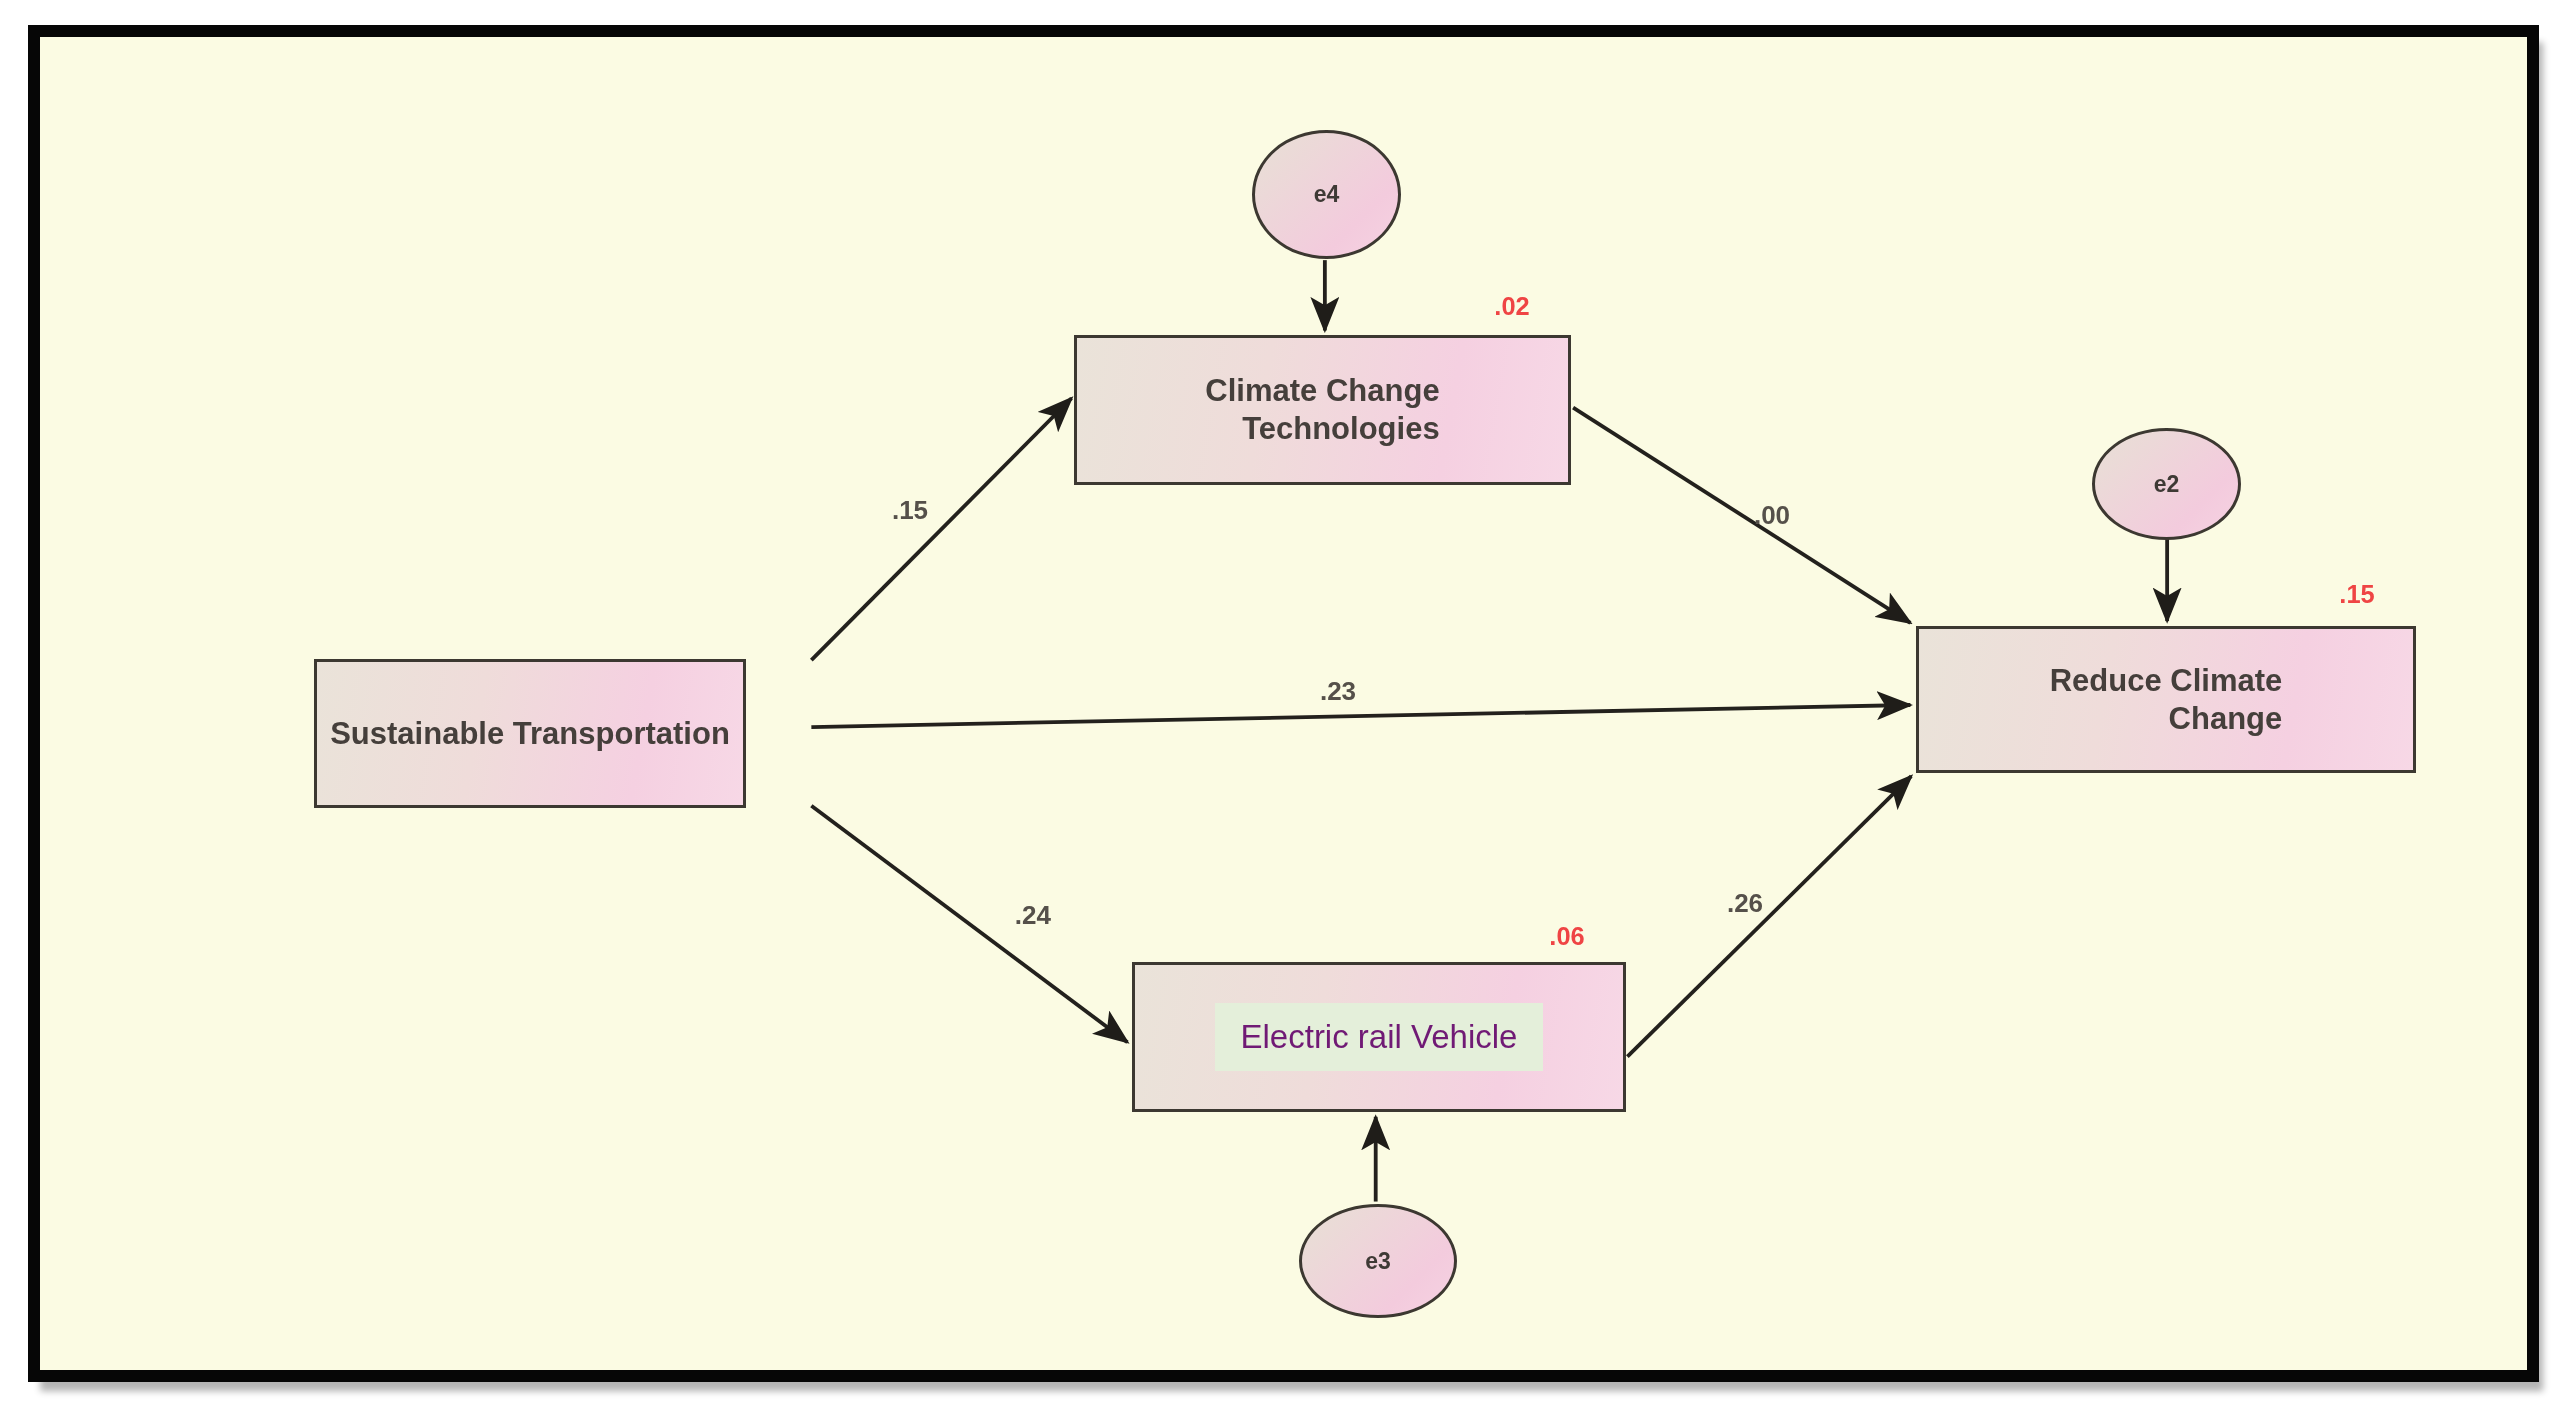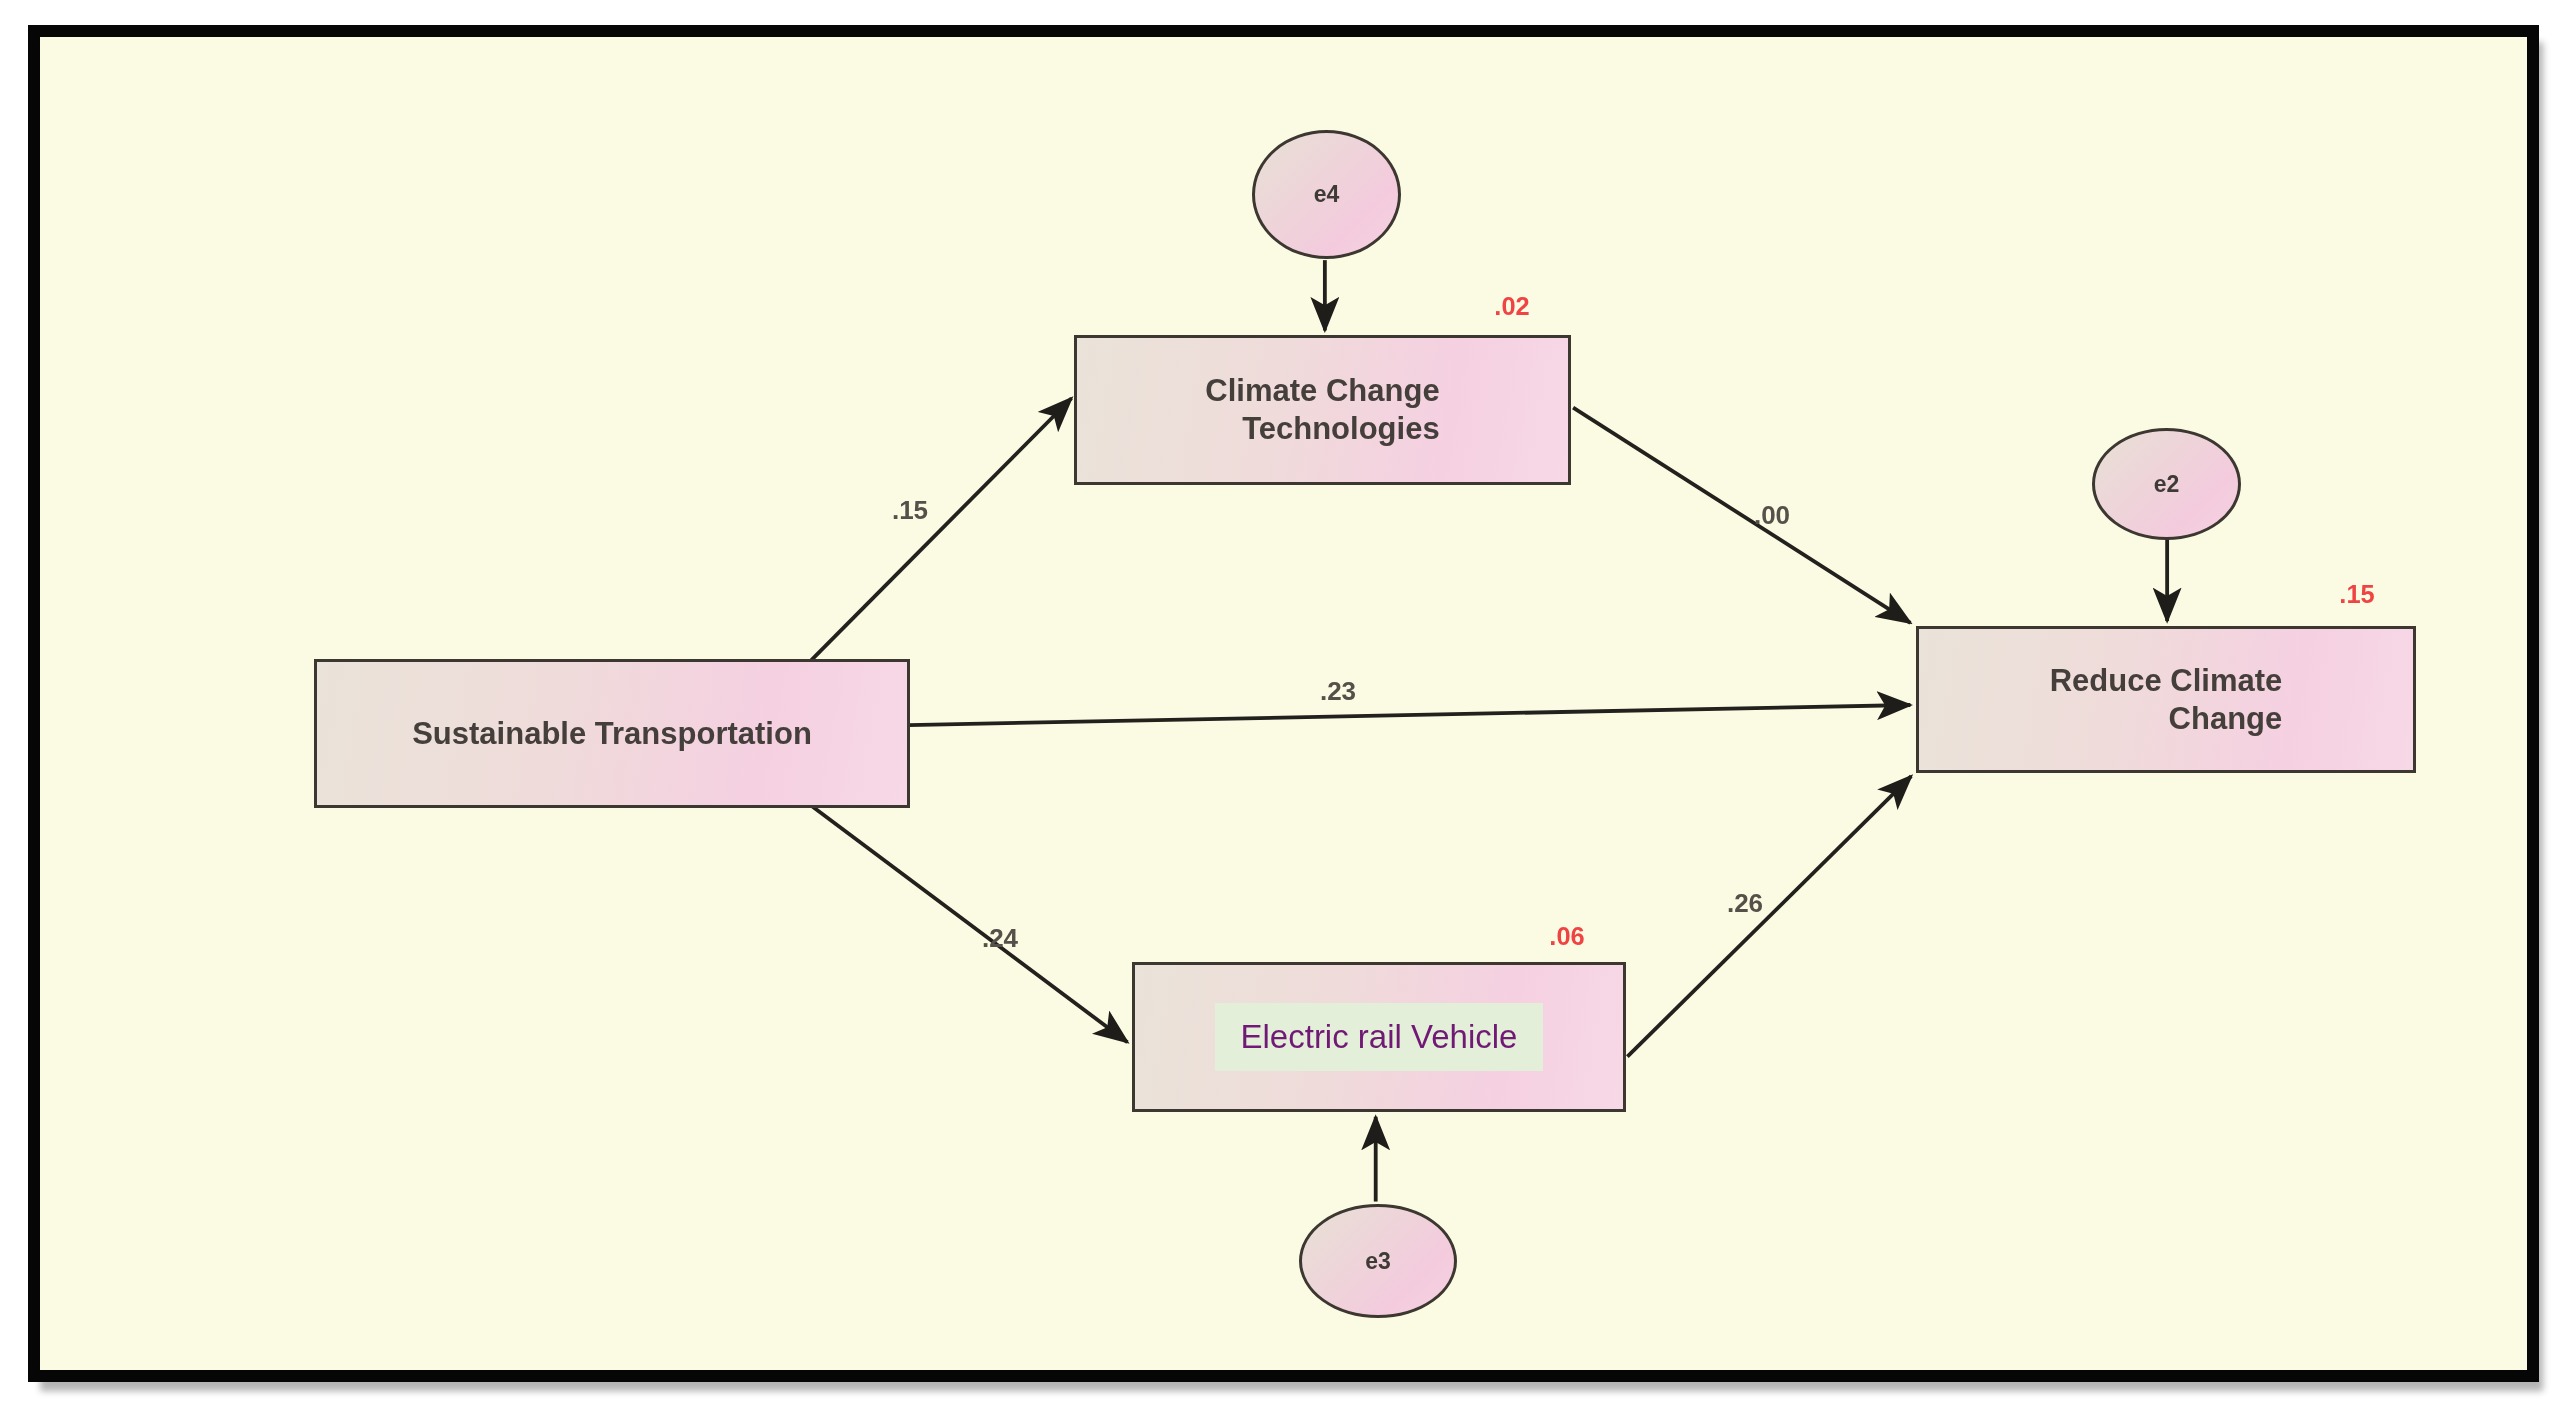--- a/index.html
+++ b/index.html
@@ -31,31 +31,31 @@
   }
   .r2{
     position:absolute;width:170px;height:37px;line-height:37px;text-align:center;
     color:#ef4444;font-weight:bold;font-size:25.4px;
   }
   .hl{
     background:#e4efda;color:#701a75;font-weight:normal;font-size:33px;
     padding:13.6px 25.4px;white-space:nowrap;
   }
   
-  .box-sustainable{left:314px;top:659px;width:596px;height:149px;}
+  .box-sustainable{left:314px;top:659px;width:432px;height:149px;}
   .box-climate    {left:1074px;top:335px;width:497px;height:150px;padding:0 47px;}
   .box-electric   {left:1132px;top:962px;width:494px;height:150px;}
   .box-reduce     {left:1916px;top:626px;width:500px;height:147px;padding:0 77px;}
   .ell-e4{left:1252px;top:130px;width:149px;height:129px;}
   .ell-e2{left:2092px;top:428px;width:149px;height:112px;}
   .ell-e3{left:1299px;top:1204px;width:158px;height:114px;}
   
   .c-st-climate {left:859px;top:492px;}
   .c-st-reduce  {left:1287px;top:673px;}
-  .c-st-electric{left:949px;top:920px;}
+  .c-st-electric{left:949px;top:897px;text-align:right;}
   .c-cl-reduce  {left:1721px;top:497px;}
   .c-el-reduce  {left:1694px;top:885px;}
   
   .r2-climate {left:1427px;top:288px;}
   .r2-electric{left:1482px;top:918px;}
   .r2-reduce  {left:2272px;top:576px;}
 </style>
 </head>
 <body>
 

